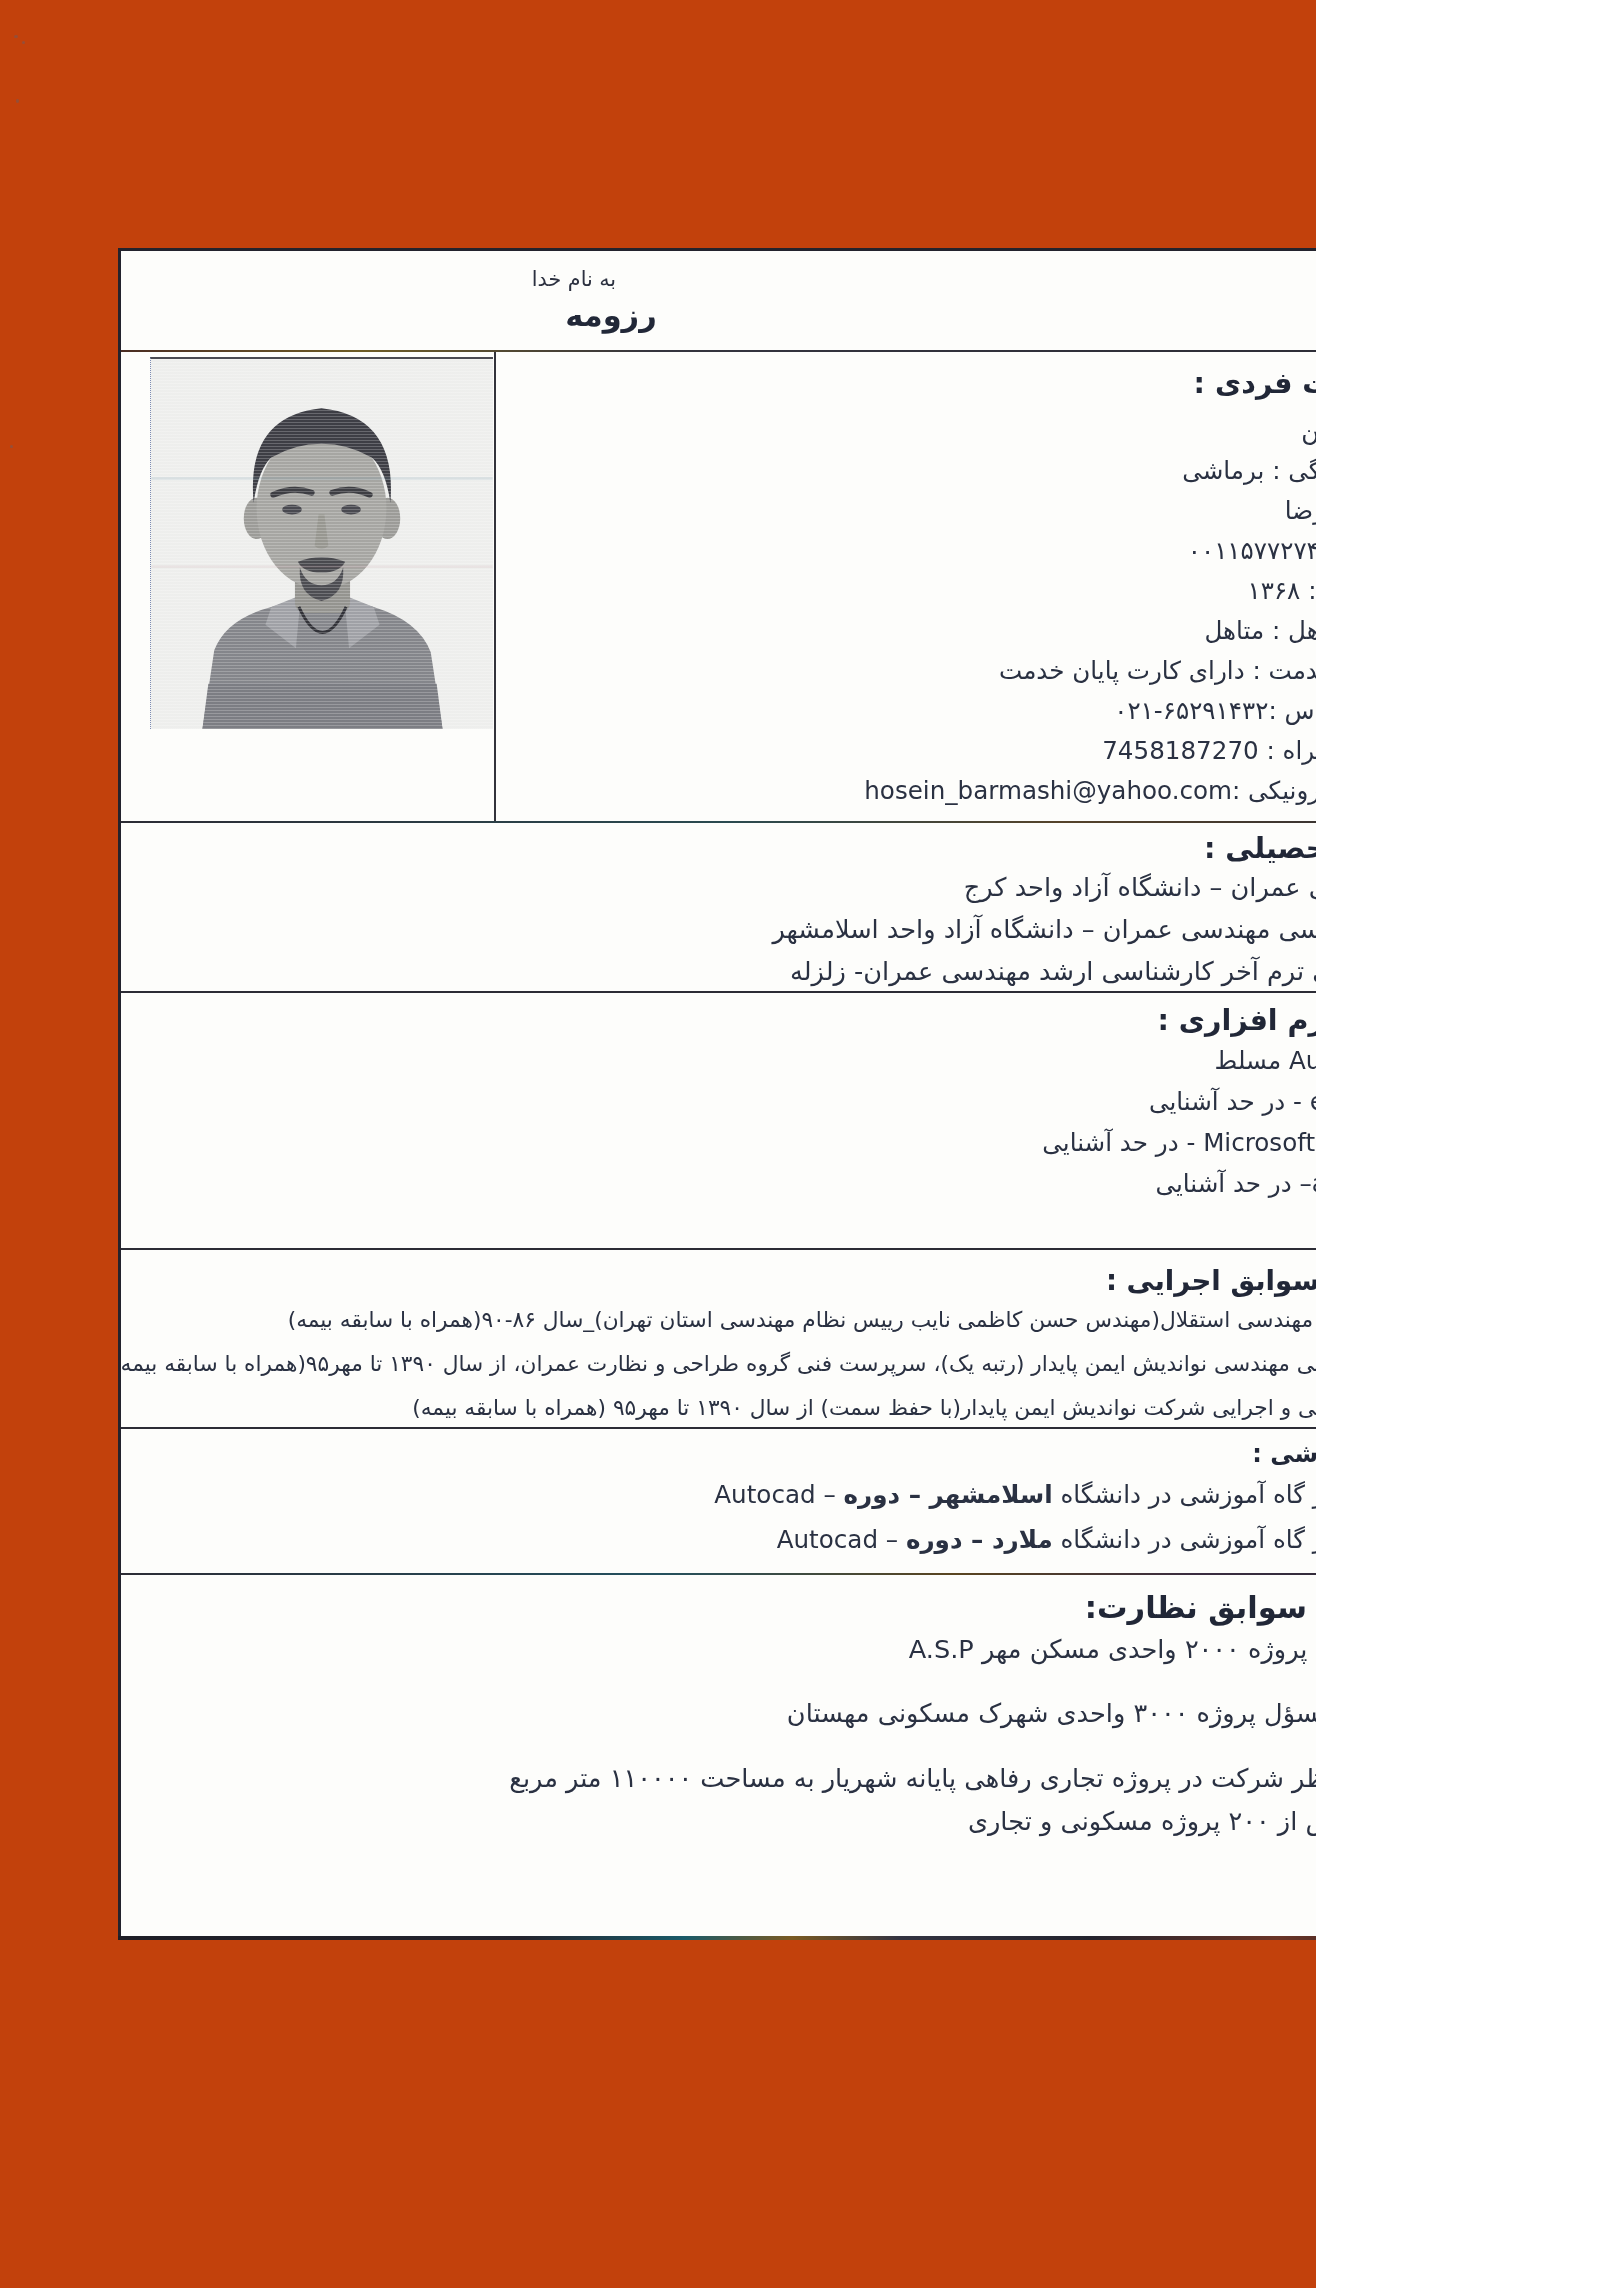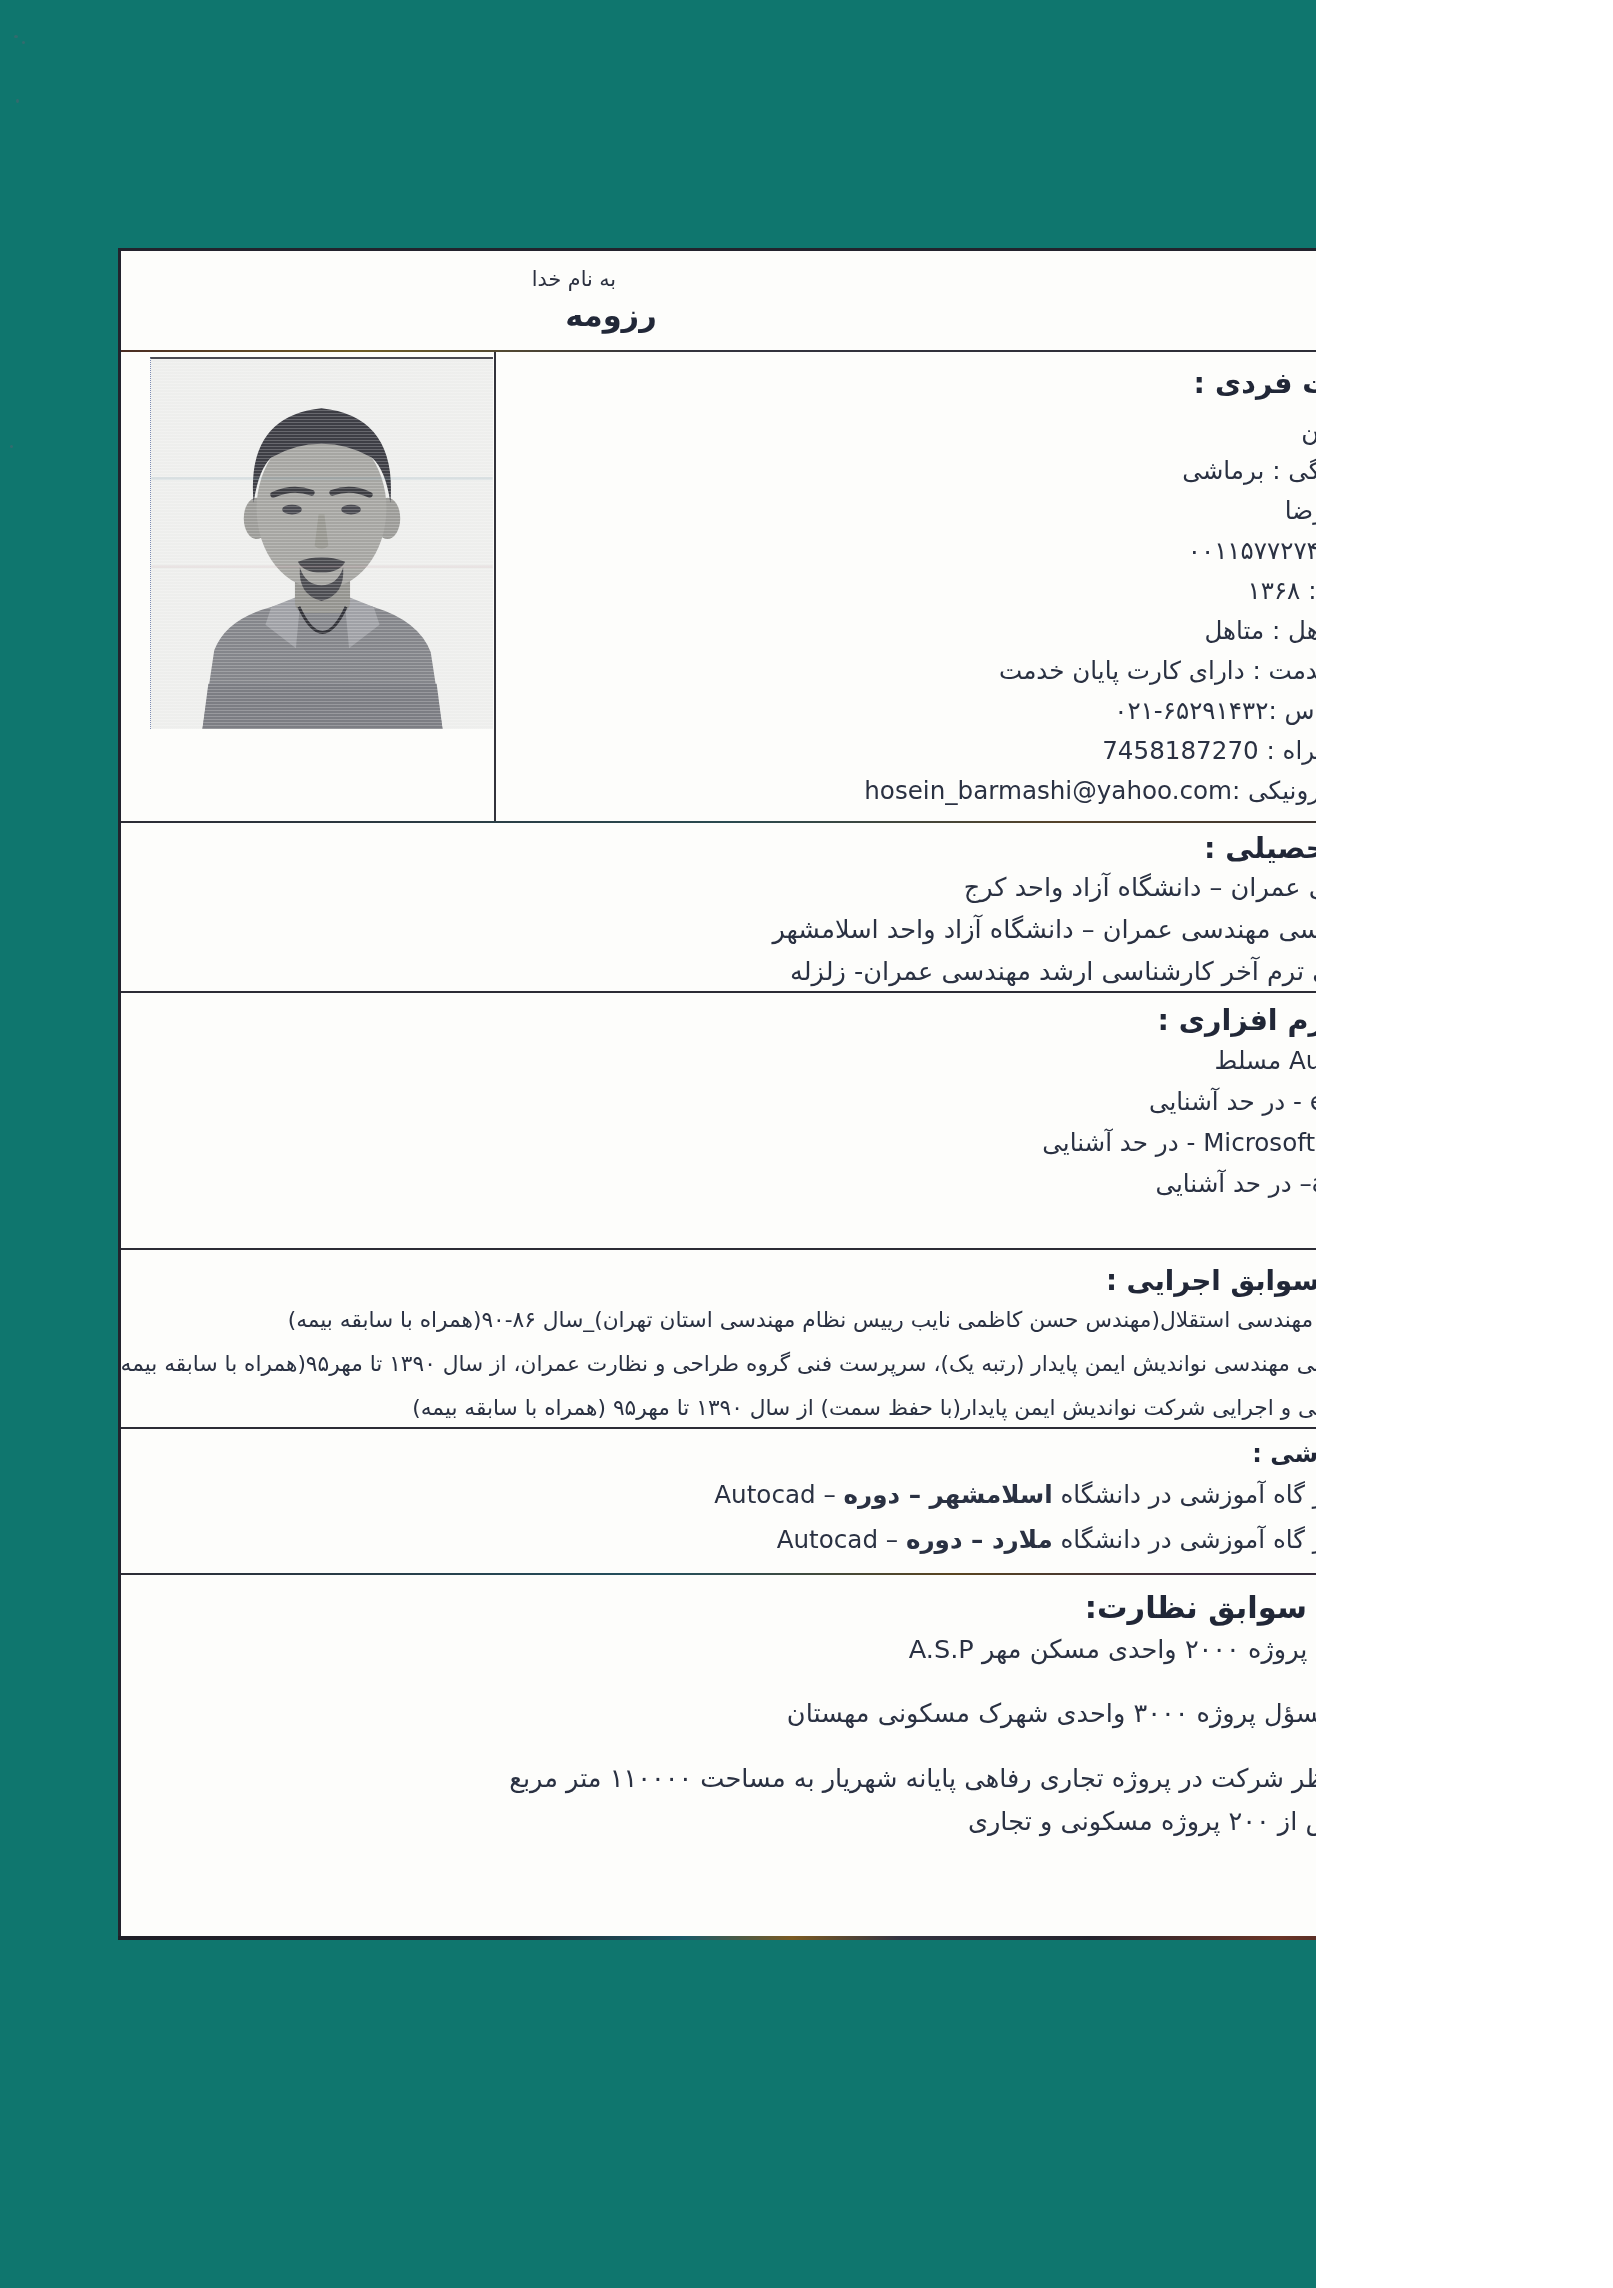--- a/index.html
+++ b/index.html
@@ -1,18 +1,18 @@
 <!DOCTYPE html>
 <html lang="fa"><head>
 <meta charset="utf-8">
 <style>
   html,body{margin:0;padding:0;background:#ffffff;}
   .page{
     position:relative; width:1316px; height:2288px;
-    background:#0f766e; overflow:hidden;
+    background:#c2410c; overflow:hidden;
     font-family:"DejaVu Sans", sans-serif;
     color:#2a3142;
   }
   .speck{position:absolute;background:rgba(95,95,110,.45);border-radius:50%;}
   .doc{
     position:absolute; left:118px; top:248px; width:1348px; height:1692px;
     border:3px solid #23232d; box-sizing:border-box; background:#fdfdfb;
   }
   .row{position:relative; box-sizing:border-box; overflow:hidden;}
   .row + .row{border-top:2px solid #2c2c35;}

